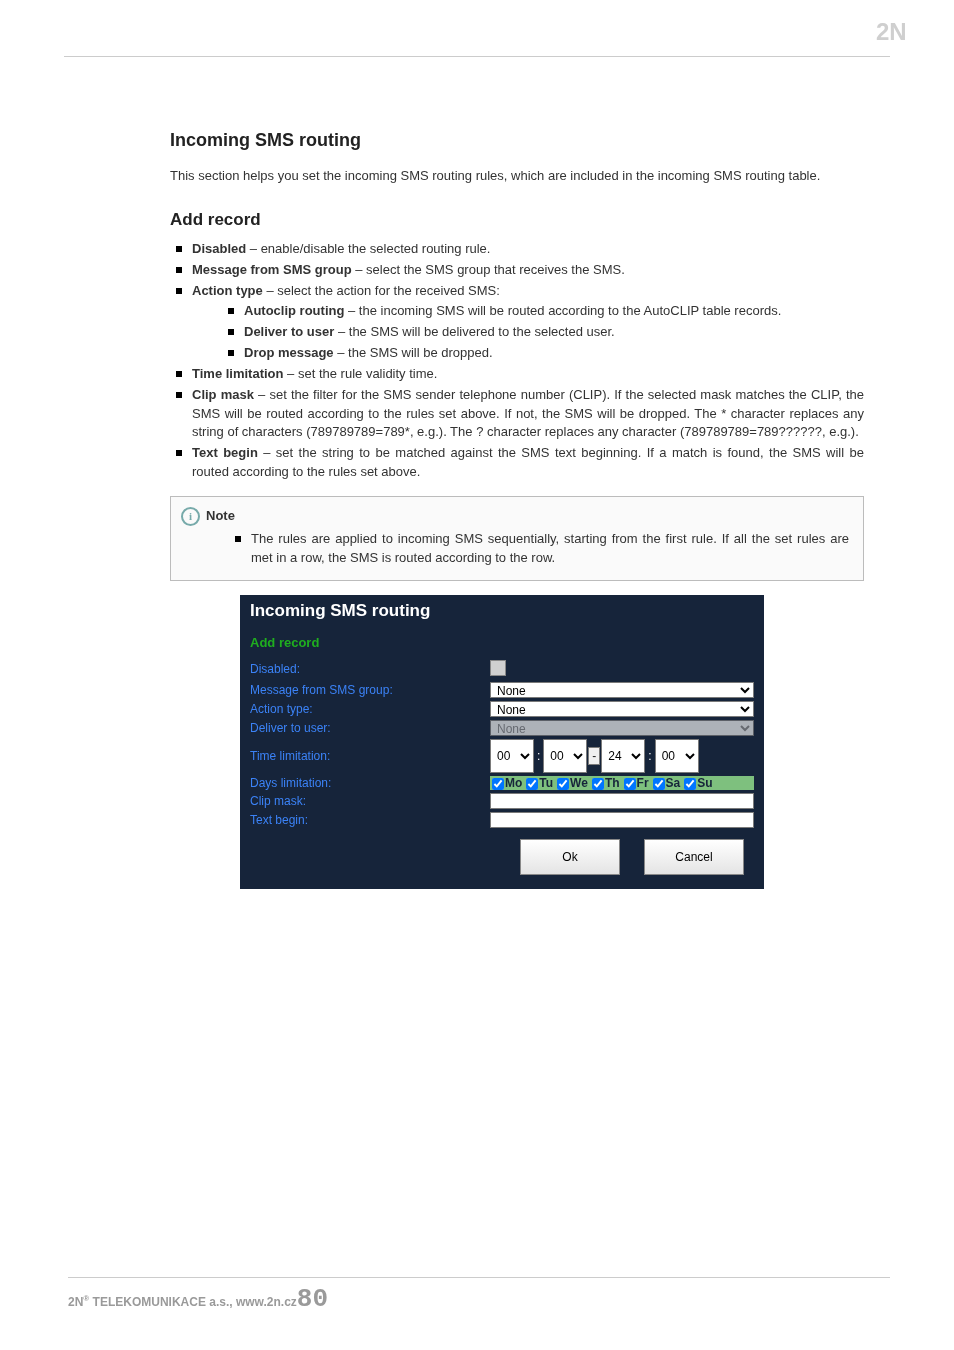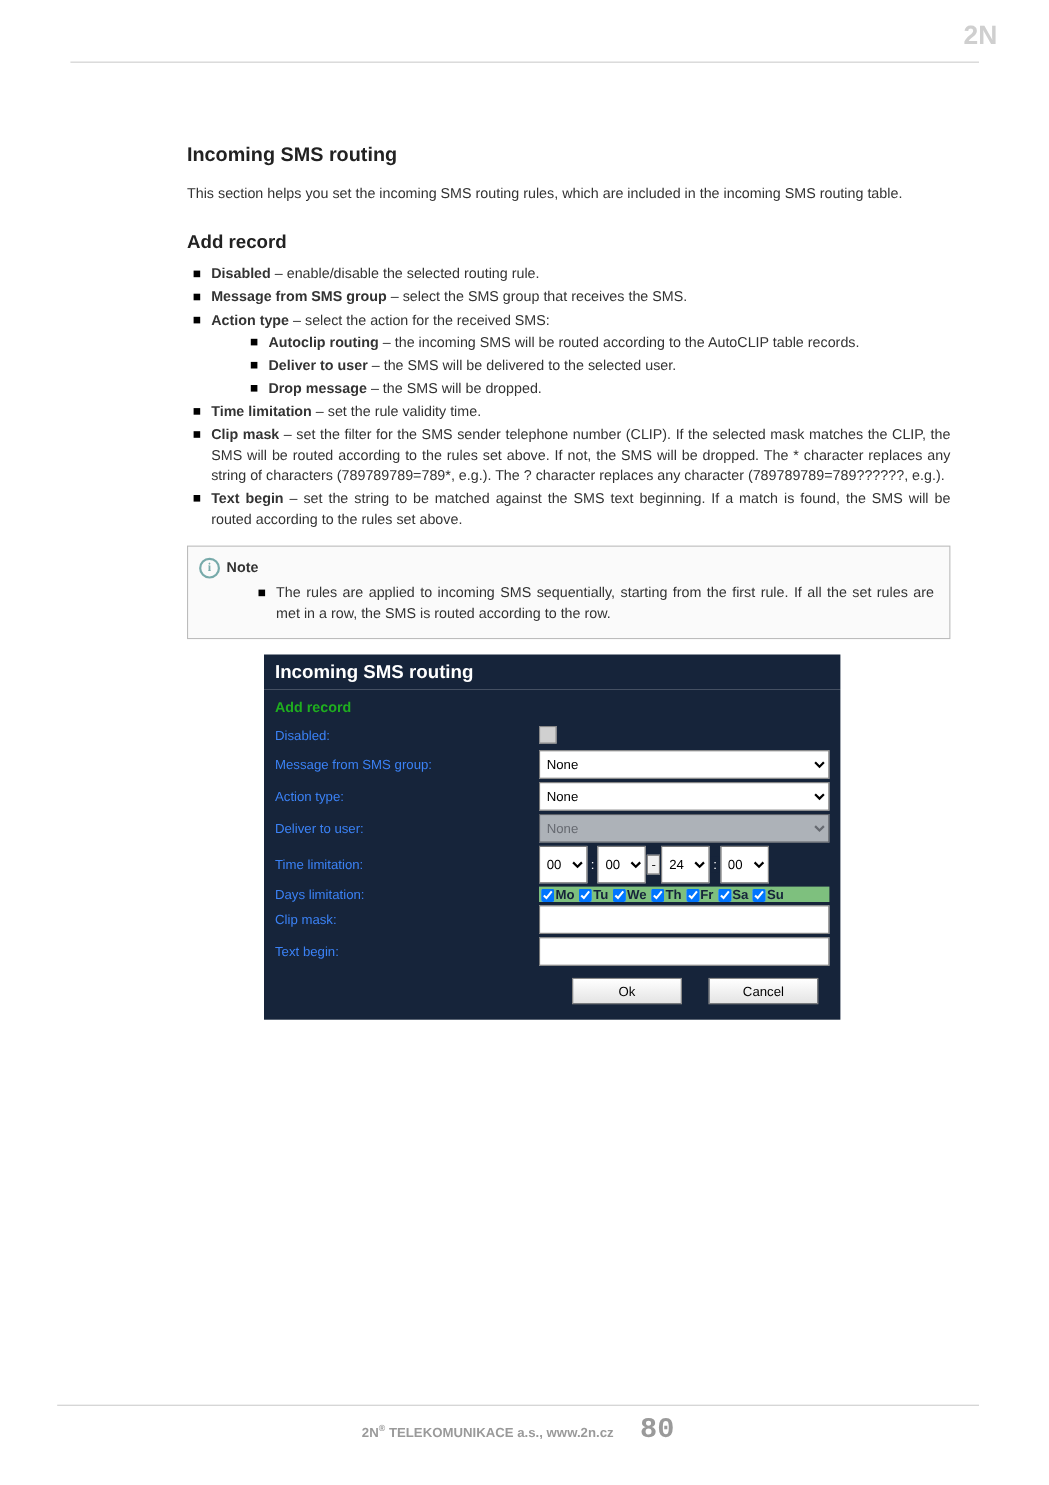--- a/index.html
+++ b/index.html
@@ -156,21 +156,21 @@
   .dlg-label {
     color: #3b82f6;
     width: 240px;
     flex-shrink: 0;
   }
   .dlg-field { flex: 1; }
   .dlg-field input[type=text], .dlg-field select {
     width: 100%;
     box-sizing: border-box;
     font-size: 12px;
-    height: 26px;
+    height: 16px;
     background: #fff;
     border: 1px solid #7a7a7a;
     padding: 0 2px;
   }
   .dlg-field select:disabled {
     background: #eee;
     color: #888;
   }
   .dlg-check {
     width: 14px; height: 14px;
@@ -221,38 +221,37 @@
   }
   .day-cell input { margin: 0 1px 0 0; width: 12px; height: 12px; }
   .dlg-buttons {
     display: flex;
     justify-content: flex-end;
     gap: 24px;
     padding: 8px 10px 0 10px;
   }
   .dlg-btn {
     width: 100px;
-    height: 24px;
+    height: 36px;
     background: linear-gradient(#fff,#e4e4e4);
     border: 1px solid #888;
     font-size: 12px;
     cursor: pointer;
   }
 
   .footer {
     position: absolute;
     bottom: 36px;
-    left: 52px;
+    left: 68px;
     right: 64px;
     border-top: 1px solid #ccc;
     padding-top: 6px;
     display: flex;
-    justify-content: center;
+    justify-content: flex-start;
     align-items: baseline;
-    gap: 24px;
   }
   .footer-left {
     font-size: 12px;
     color: #9a9a9a;
     font-weight: bold;
     font-family: Verdana, sans-serif;
   }
   .footer-left sup { font-size: 8px; }
   .footer-right {
     font-size: 26px;

